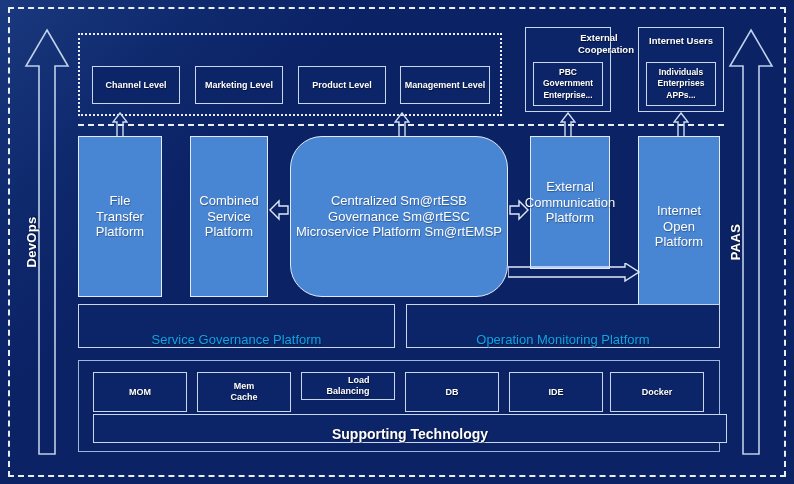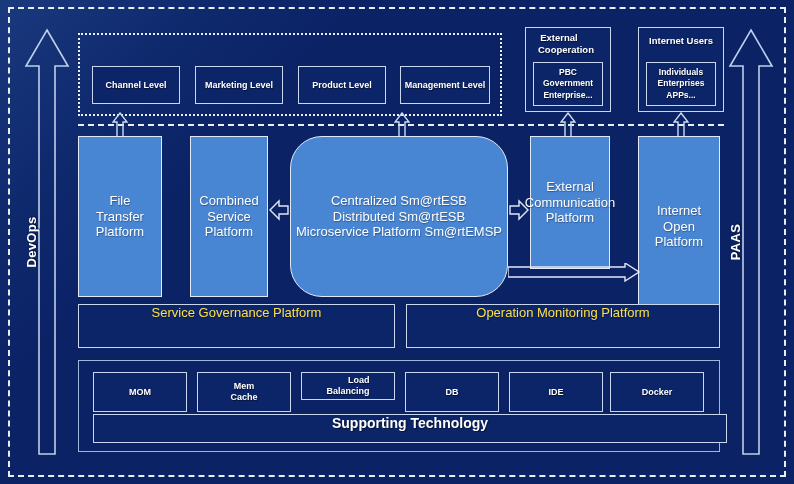--- a/index.html
+++ b/index.html
@@ -115,39 +115,39 @@
   .up-arrow svg { display: block; width: 100%; height: 100%; }
 
   
   .h-arrow { position: absolute; }
   .h-arrow svg { display: block; width: 100%; height: 100%; }
 
   
   .band {
     position: absolute;
     display: flex;
-    align-items: flex-start;
+    align-items: flex-end;
     justify-content: center;
-    color: #fde047;
+    color: #0ea5e9;
     background: #0c2569;
     border: 1px solid #c8d6ee;
     font-size: 13px;
     text-shadow: 0.5px 0.5px 1px rgba(0,0,0,0.4);
   }
 
   
   .tech-outer {
     position: absolute;
     border: 1px solid #9fb6dd;
     background: transparent;
   }
   .supporting-bar {
     position: absolute;
     display: flex;
-    align-items: flex-start;
+    align-items: flex-end;
     justify-content: center;
     color: #ffffff;
     background: #0c2569;
     border: 1px solid #c8d6ee;
     font-size: 14px;
     font-weight: bold;
     text-shadow: 1px 1px 1px rgba(0,0,0,0.5);
   }
 
   
@@ -211,21 +211,21 @@
     <span>Channel Level</span>
   </div>
   <div class="box box-outline" style="left:298px; top:66px; width:88px; height:38px;">
     <span>Product Level</span>
   </div>
   <div class="box box-outline" style="left:400px; top:66px; width:90px; height:38px;">
     <span>Management Level</span>
   </div>
 
   <div class="nested-wrap" style="left:525px; top:27px; width:86px; height:85px;"></div>
-  <div class="nested-title" style="left:494px; top:32px; width:86px;padding-left:44px;">
+  <div class="nested-title" style="left:534px; top:32px; width:86px;padding-left:44px;">
     <span>External Cooperation</span>
   </div>
   <div class="nested-inner" style="left:533px; top:62px; width:70px; height:44px;">
     <span>PBC Government Enterprise...</span>
   </div>
 
   <div class="nested-wrap" style="left:638px; top:27px; width:86px; height:85px;"></div>
   <div class="nested-title" style="left:638px; top:35px; width:86px;">
     <span>Internet Users</span>
   </div>
@@ -266,21 +266,21 @@
 
   <div class="h-arrow" style="left:268px; top:198px; width:22px; height:24px;">
     <svg viewBox="0 0 22 24" preserveAspectRatio="none">
       <polygon points="2,12 11,3 11,8 20,8 20,16 11,16 11,21" fill="none" stroke="#dfe8f7" stroke-width="1.4"></polygon>
     </svg>
   </div>
 
   <div class="box box-solid" style="left:290px; top:136px; width:218px; height:161px;border-radius:32px;">
     <span>
       <span>Centralized Sm@rtESB</span><br>
-      <span>Distributed Sm@rtESB</span><br>
+      <span>Governance Sm@rtESC</span><br>
       <span>Microservice Platform Sm@rtEMSP</span>
     </span>
   </div>
 
   <div class="h-arrow" style="left:508px; top:198px; width:22px; height:24px;">
     <svg viewBox="0 0 22 24" preserveAspectRatio="none">
       <polygon points="20,12 11,3 11,8 2,8 2,16 11,16 11,21" fill="none" stroke="#dfe8f7" stroke-width="1.4"></polygon>
     </svg>
   </div>
 

